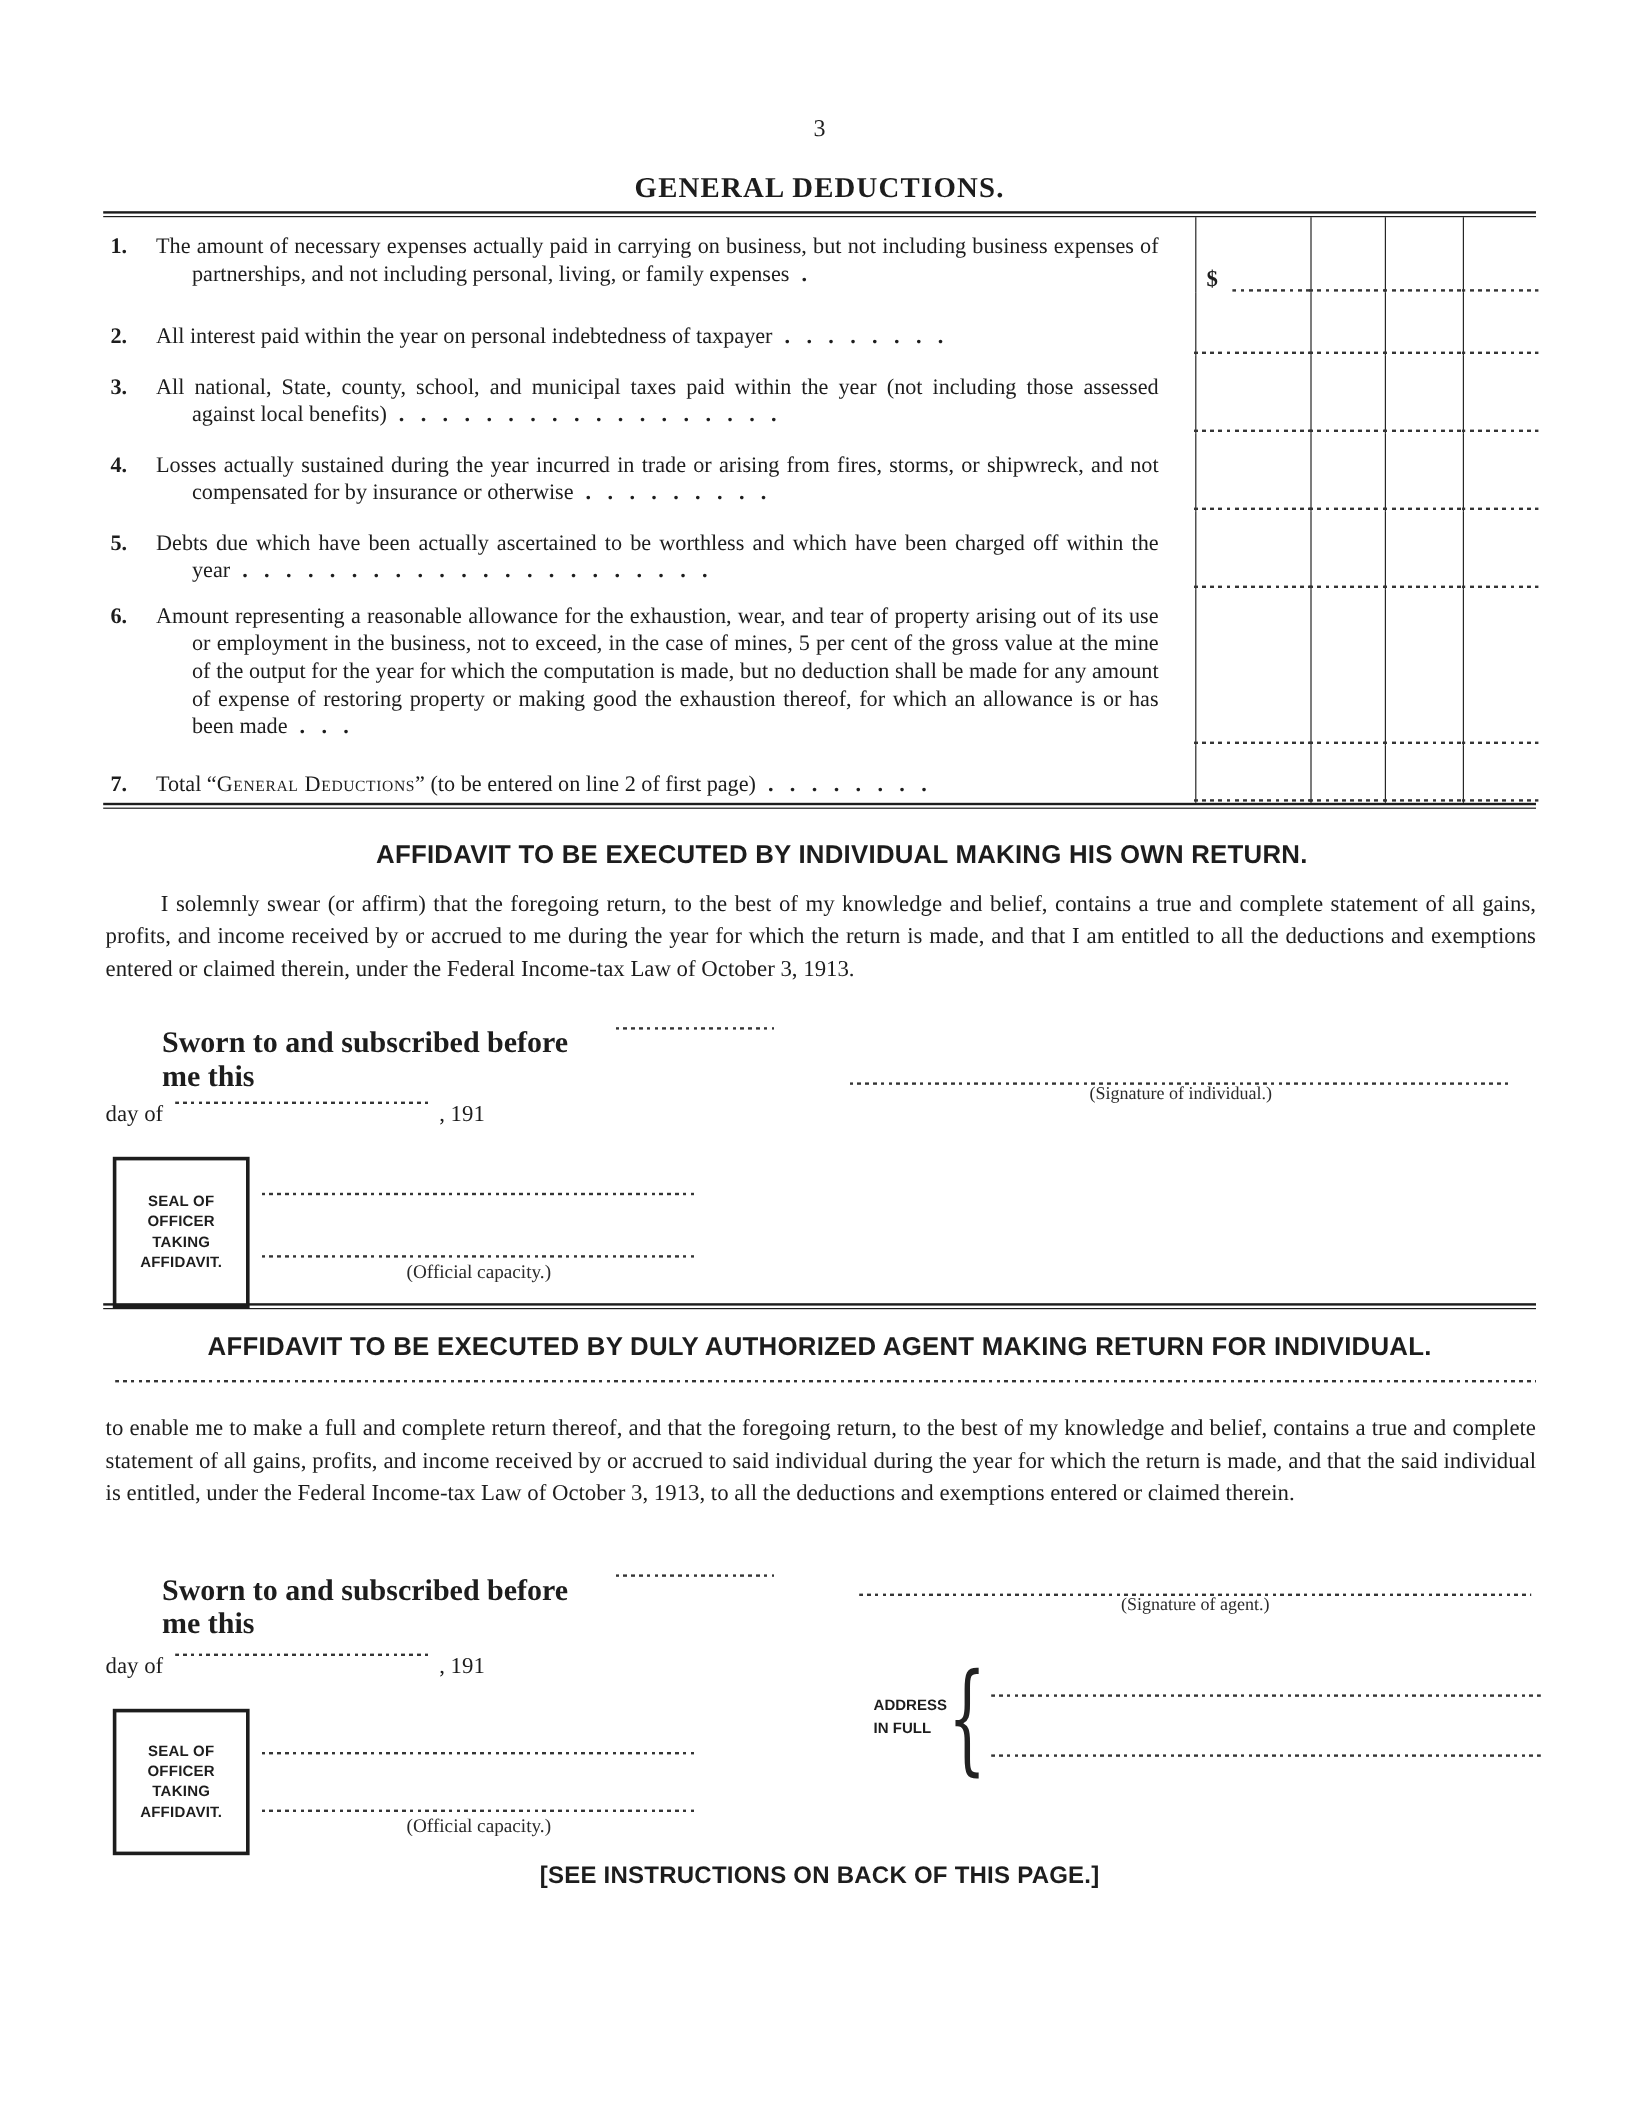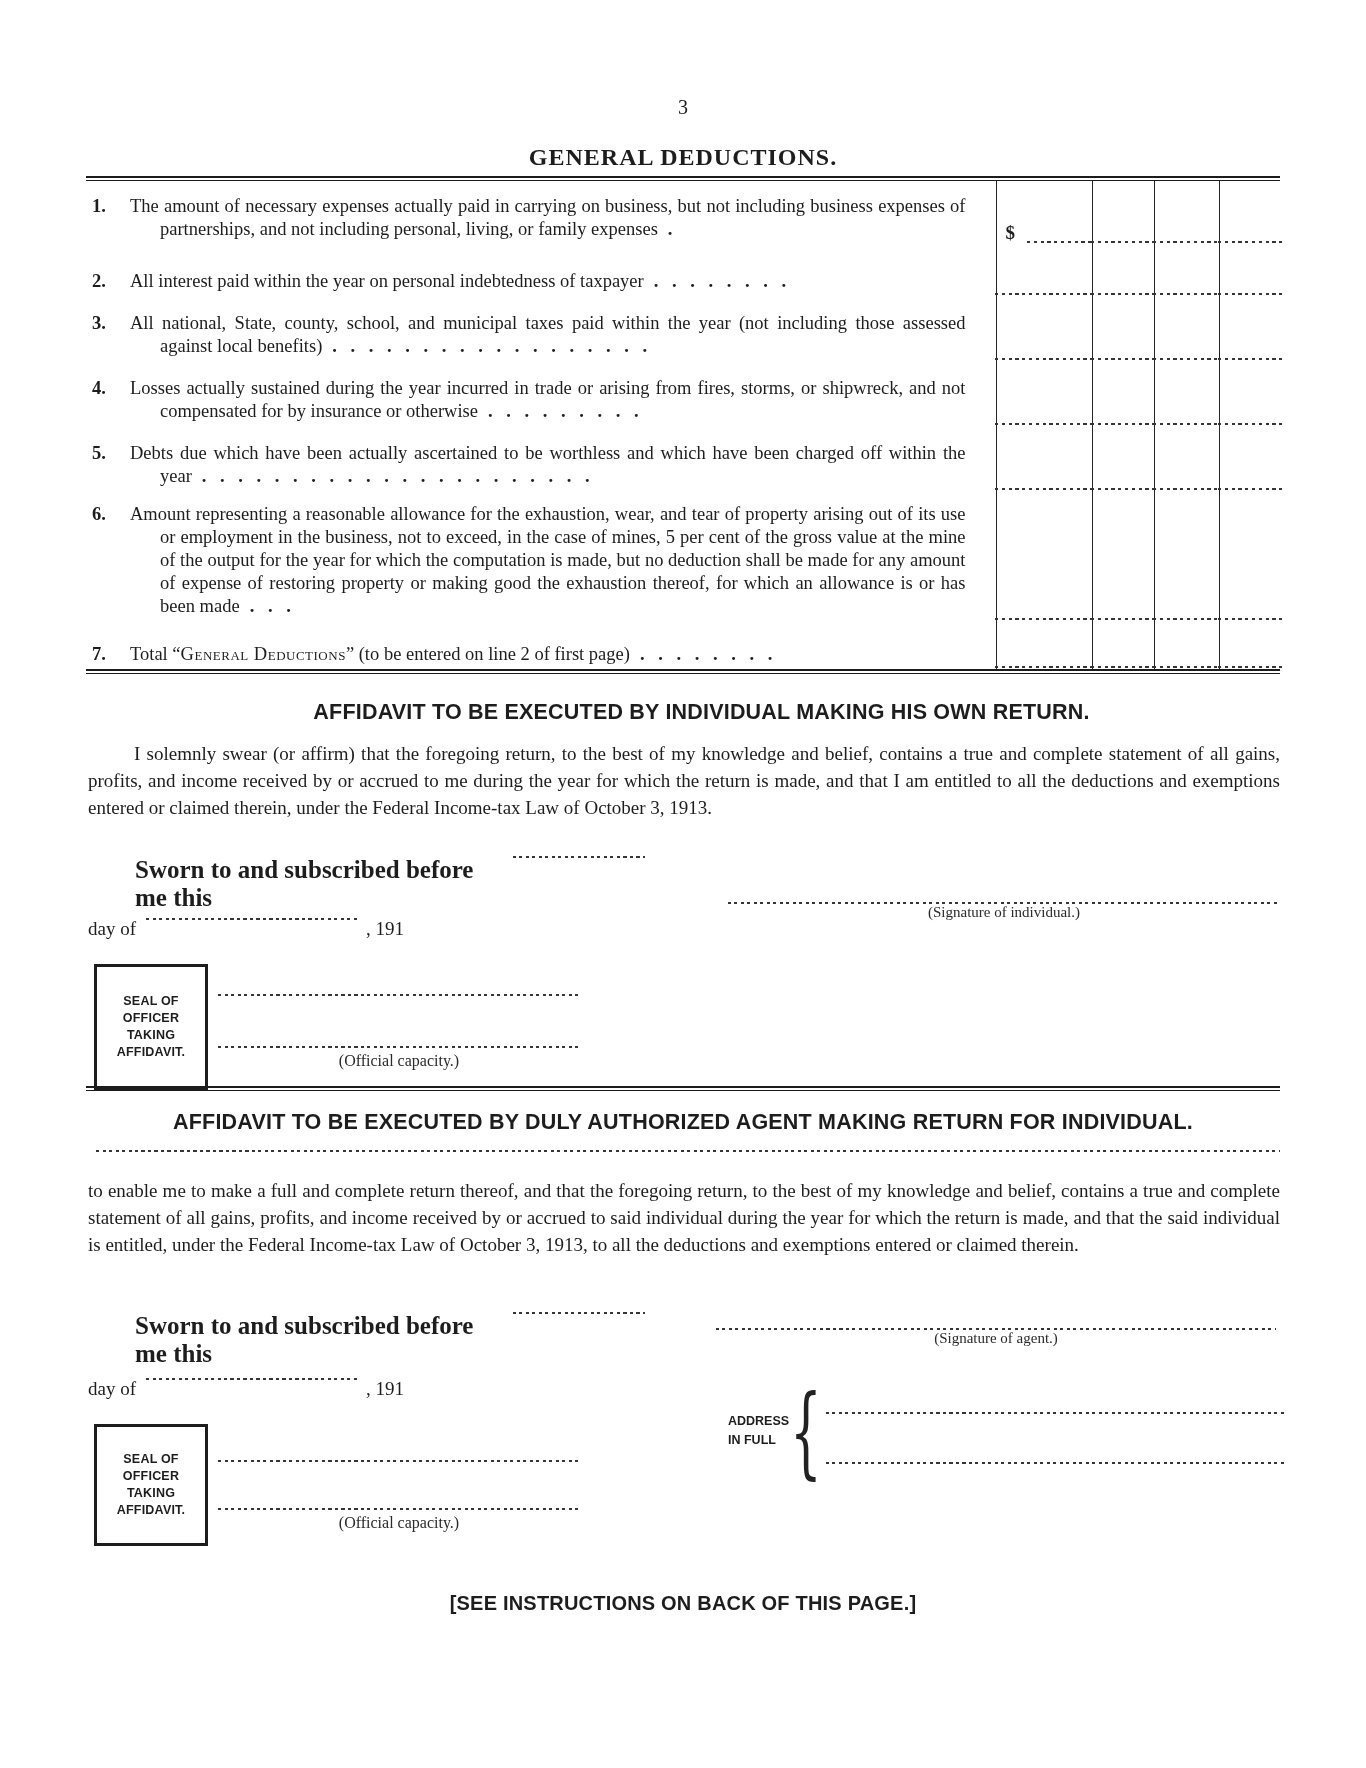--- a/index.html
+++ b/index.html
@@ -146,21 +146,21 @@
   </div>
 
   <div class="abs center sans-heading" style="top:700px;padding-left:37px;">AFFIDAVIT TO BE EXECUTED BY INDIVIDUAL MAKING HIS OWN RETURN.</div>
   <div class="abs para indent" style="top:740px;">I solemnly swear (or affirm) that the foregoing return, to the best of my knowledge and belief, contains a true and complete statement of all gains, profits, and income received by or accrued to me during the year for which the return is made, and that I am entitled to all the deductions and exemptions entered or claimed therein, under the Federal Income-tax Law of October 3, 1913.</div>
 
   <div class="abs sworn" style="top:856px; left:135px; width:510px;">
     <span>Sworn to and subscribed before me this</span>
     <span class="dotline fill"></span>
   </div>
 
-  <div class="abs" style="top:902px; left:728px; width:552px;">
+  <div class="abs" style="top:902px; left:708px; width:552px;">
     <div class="dotline"></div>
     <div class="serif-caption">(Signature of individual.)</div>
   </div>
 
   <div class="abs dayof" style="top:918px; left:88px;">
     <span>day of</span>
     <span class="dotline fill"></span>
     <span class="yr">, 191</span>
   </div>
 
@@ -204,15 +204,15 @@
   <div class="abs dotline" style="left:826px; top:1462px; width:458px;"></div>
 
   <div class="abs sealbox" style="left:94px; top:1424px; width:114px; height:122px;">SEAL OF
 OFFICER
 TAKING
 AFFIDAVIT.</div>
   <div class="abs dotline" style="left:218px; top:1460px; width:362px;"></div>
   <div class="abs dotline" style="left:218px; top:1508px; width:362px;"></div>
   <div class="abs serif-caption" style="left:218px; top:1514px; width:362px; font-size:16px;">(Official capacity.)</div>
 
-  <div class="abs center instruction" style="top:1552px;margin-top:40px;">[SEE INSTRUCTIONS ON BACK OF THIS PAGE.]</div>
+  <div class="abs center instruction" style="top:1552px;">[SEE INSTRUCTIONS ON BACK OF THIS PAGE.]</div>
 
 </div>
 
 </body></html>

